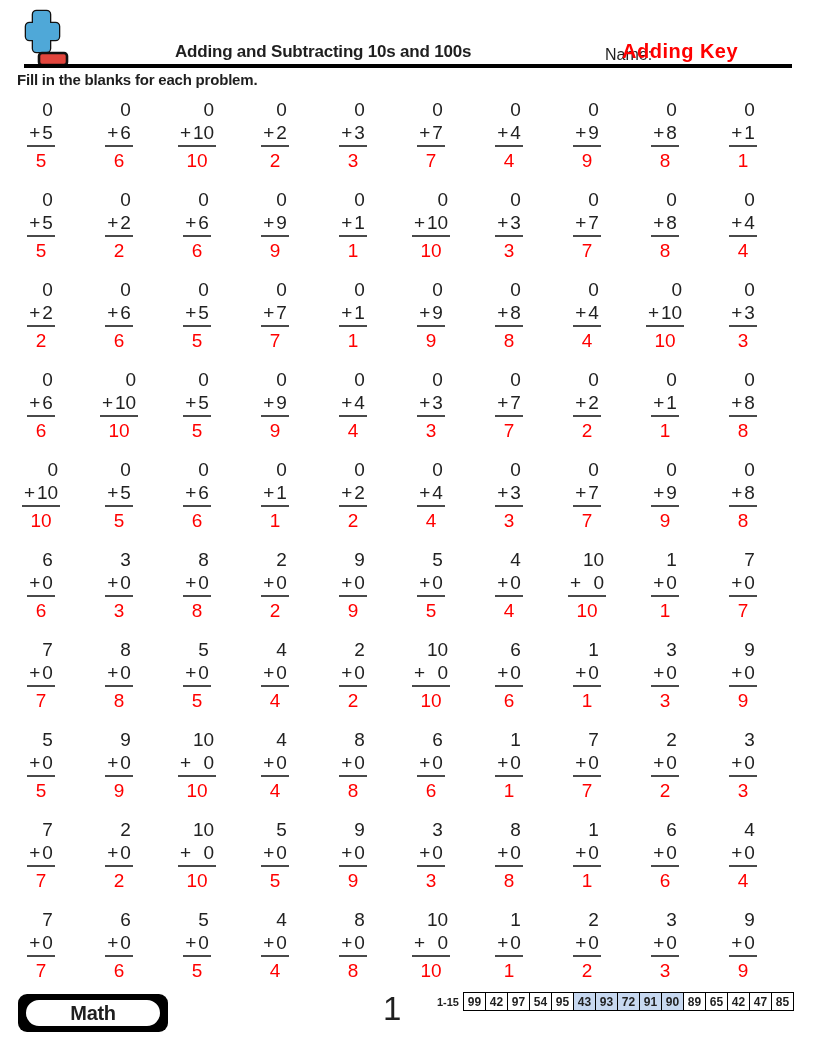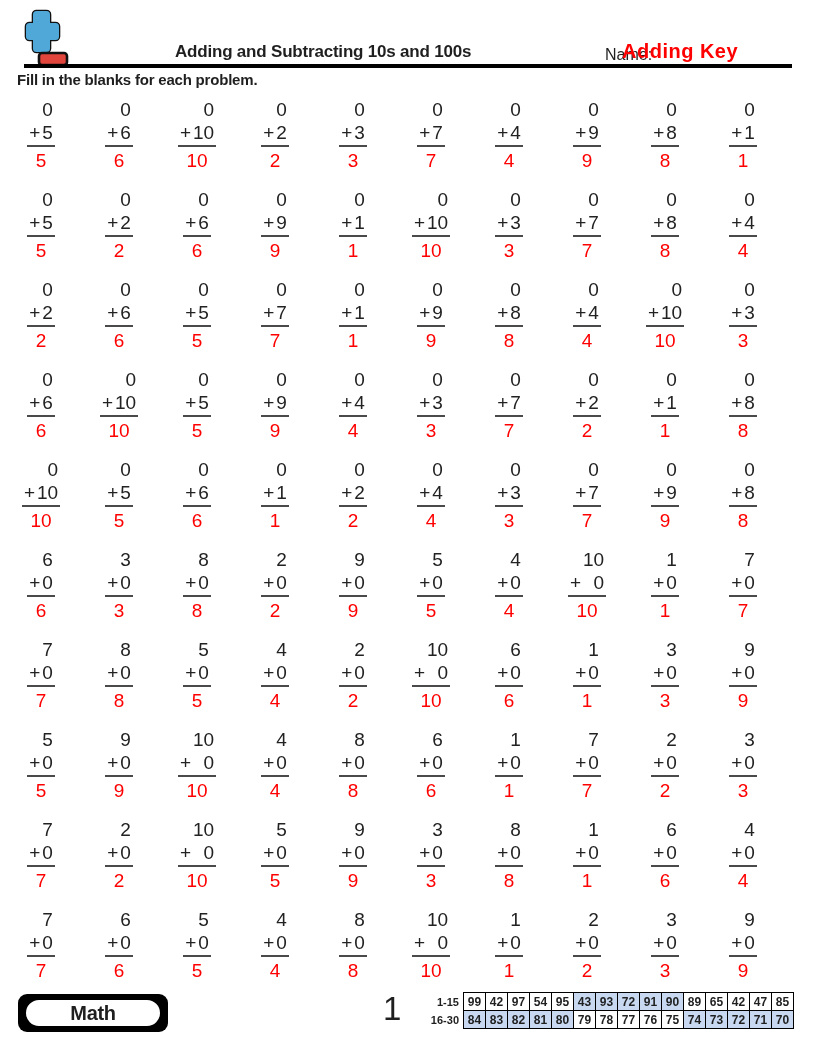--- a/index.html
+++ b/index.html
@@ -1133,35 +1133,17 @@
             <td class="score-cell hl">93</td>
             <td class="score-cell hl">72</td>
             <td class="score-cell hl">91</td>
             <td class="score-cell hl">90</td>
             <td class="score-cell">89</td>
             <td class="score-cell">65</td>
             <td class="score-cell">42</td>
             <td class="score-cell">47</td>
             <td class="score-cell">85</td>
           </tr>
-          <tr>
-            <td class="score-label">16-30</td>
-            <td class="score-cell hl">84</td>
-            <td class="score-cell hl">83</td>
-            <td class="score-cell hl">82</td>
-            <td class="score-cell hl">81</td>
-            <td class="score-cell hl">80</td>
-            <td class="score-cell">79</td>
-            <td class="score-cell">78</td>
-            <td class="score-cell">77</td>
-            <td class="score-cell">76</td>
-            <td class="score-cell">75</td>
-            <td class="score-cell hl">74</td>
-            <td class="score-cell hl">73</td>
-            <td class="score-cell hl">72</td>
-            <td class="score-cell hl">71</td>
-            <td class="score-cell hl">70</td>
-          </tr>
         </tbody>
       </table>
   </footer>
 
 </div>
 
 </body></html>

